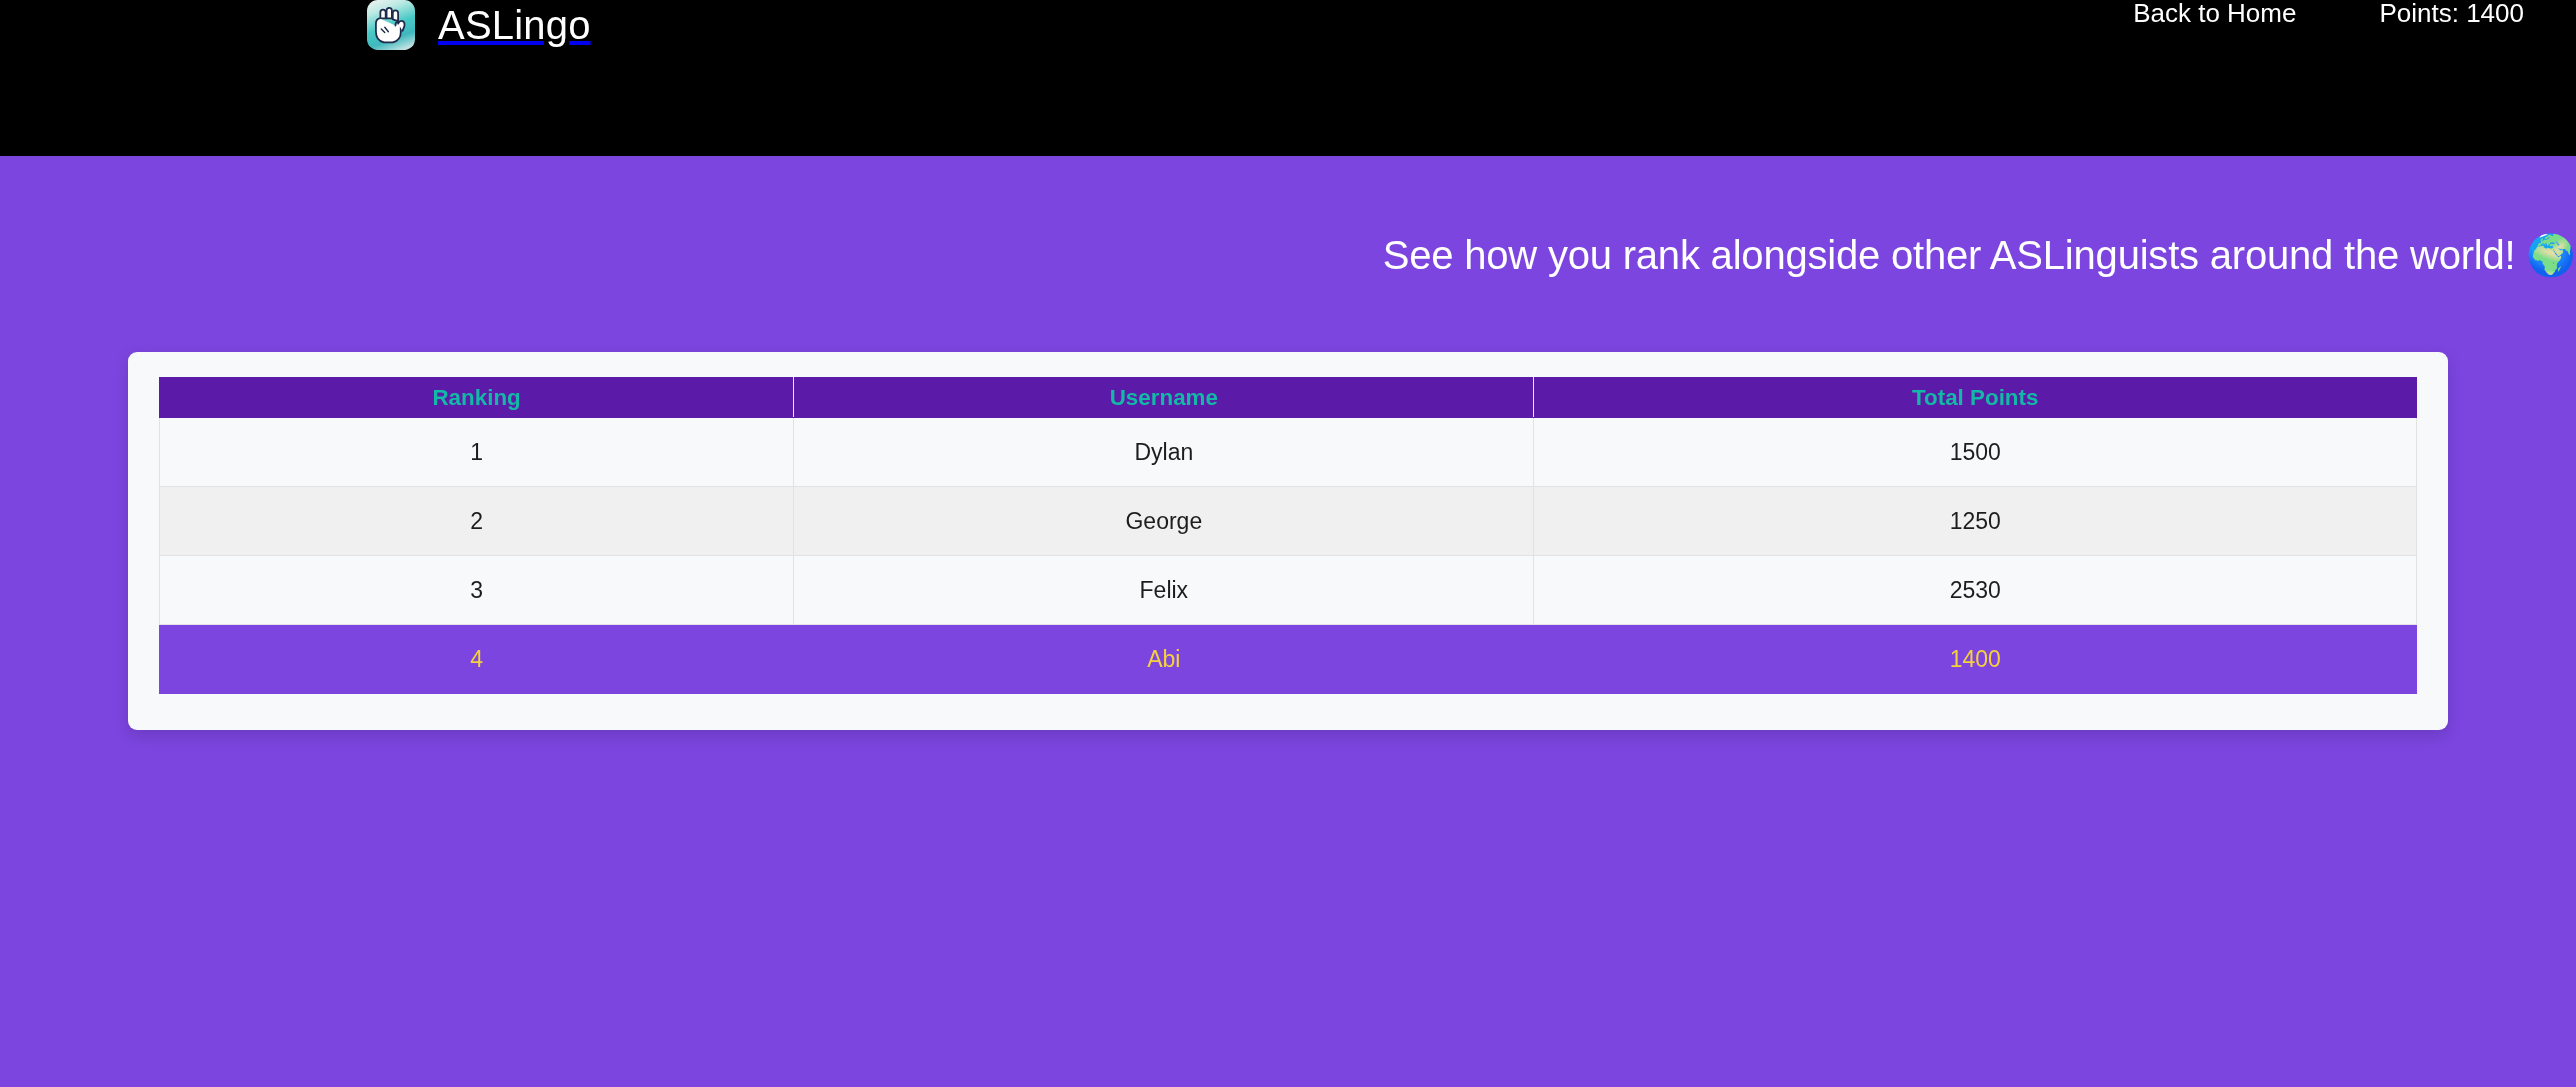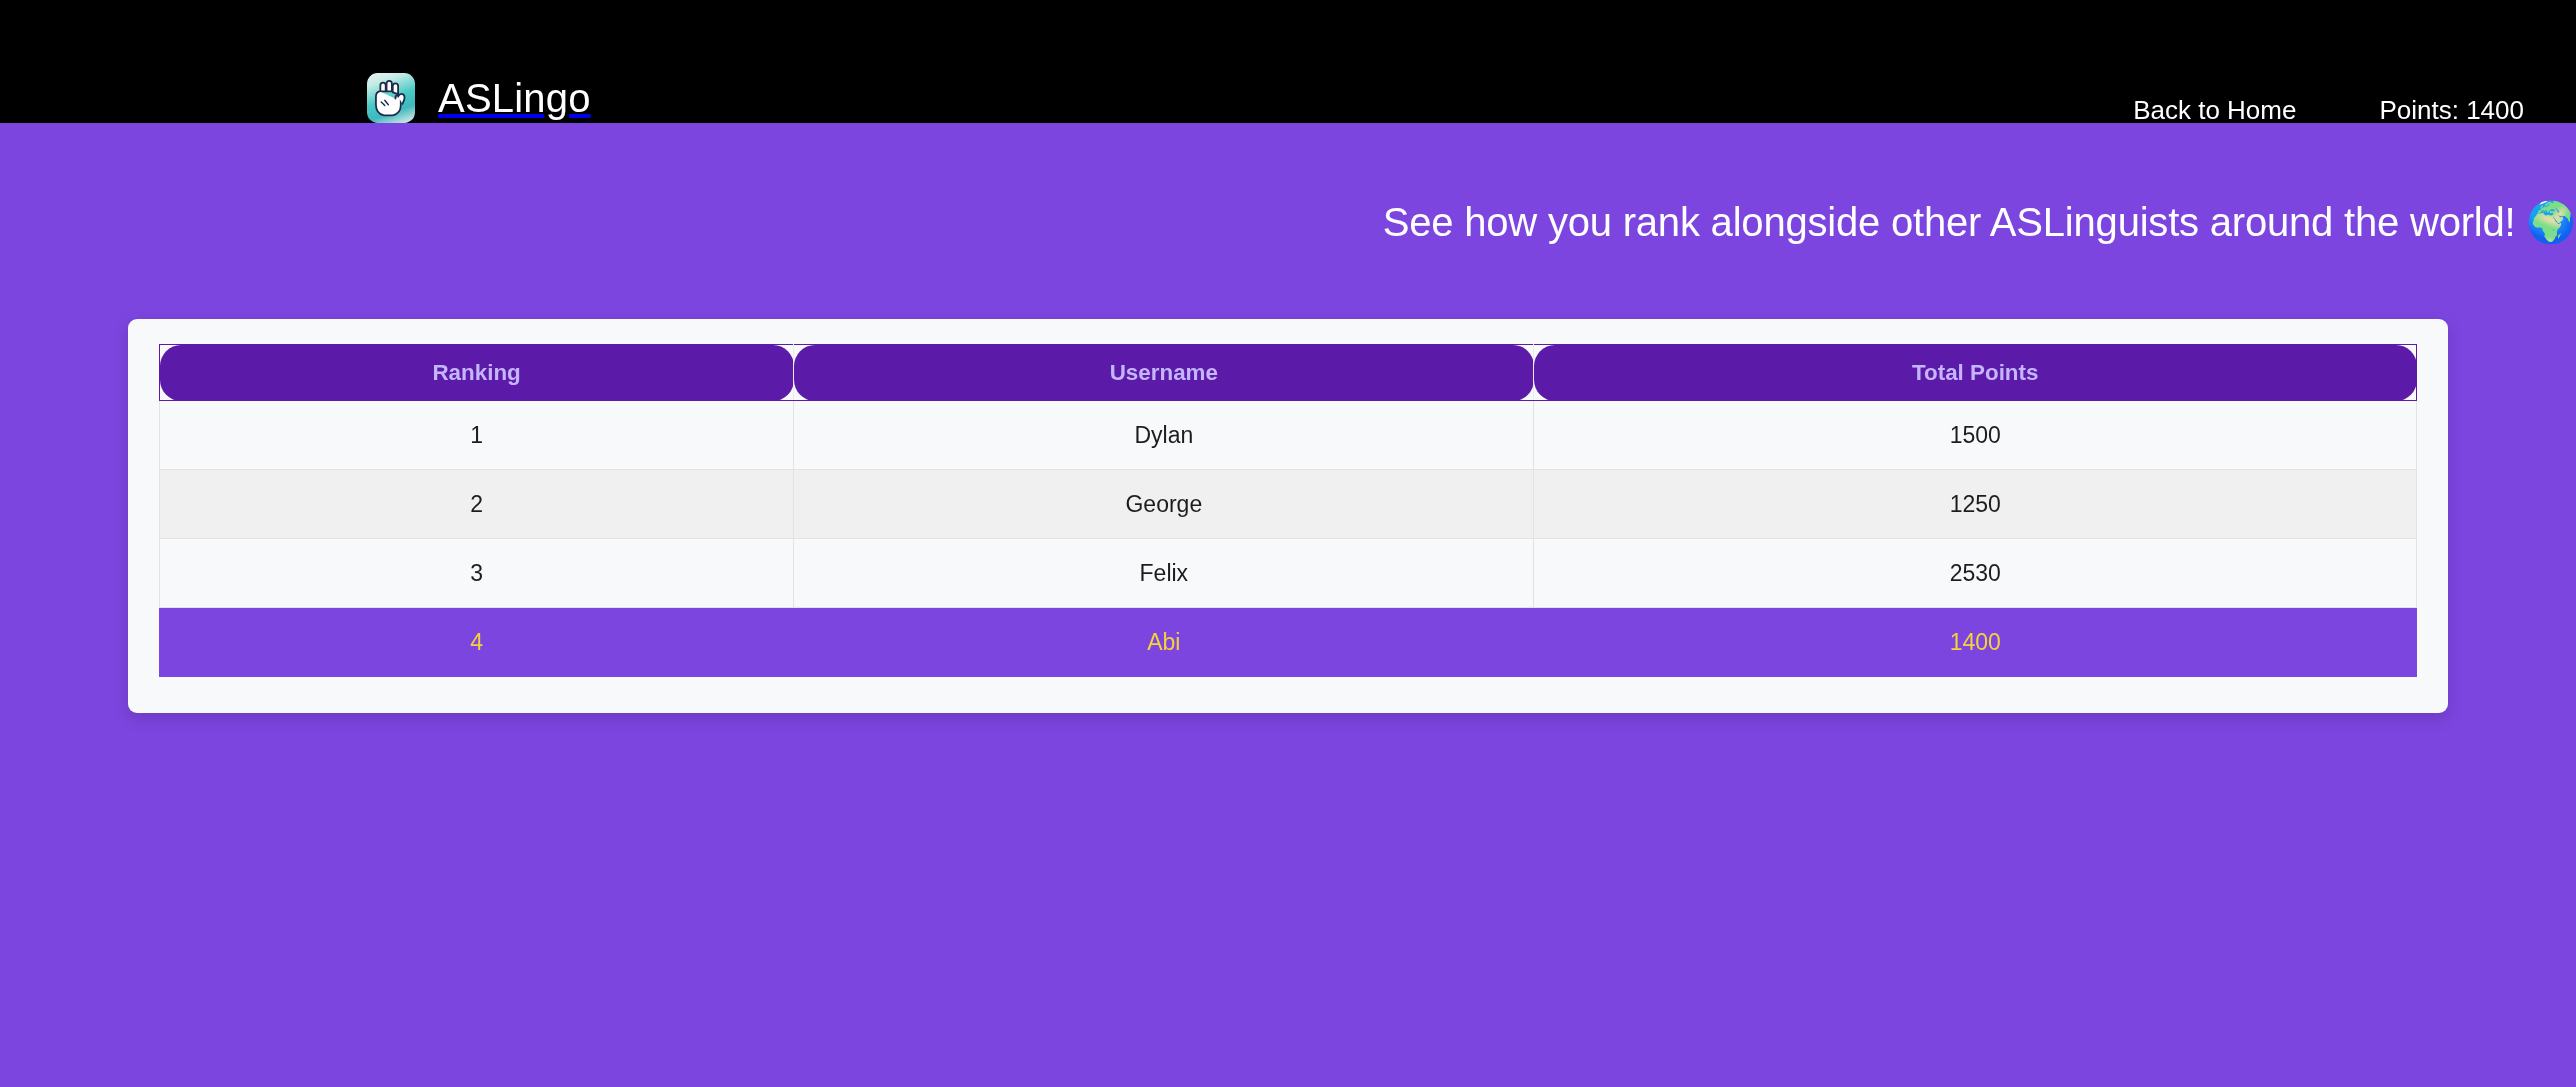--- a/index.html
+++ b/index.html
@@ -10,24 +10,24 @@
     overflow: hidden;
   }
 
   body {
     font-family: "Liberation Sans", sans-serif;
     background: #7c45e0;
   }
 
   
   .navbar {
-    height: 123px;
+    height: 156px;
     background: #000000;
     display: flex;
-    align-items: flex-end;
+    align-items: flex-start;
     justify-content: space-between;
     padding: 0 52px 0 0;
   }
 
   .brand {
     display: flex;
     align-items: center;
     gap: 23px;
     margin-left: 367px;
   }
@@ -111,28 +111,27 @@
 
   table.leaderboard th,
   table.leaderboard td {
     text-align: center;
     vertical-align: middle;
     border: 0.9px solid #e2e2e4;
   }
 
   table.leaderboard th {
     background: #5c1aa8;
-    color: #c4b5fd;
+    color: #14b8a6;
     font-size: 22.4px;
     font-weight: 700;
-    height: 56px;
+    height: 40px;
     border-color: #5c1aa8;
     border-left-color: #eceaf0;
     border-right-color: #eceaf0;
-    border-radius: 21px;
   }
   table.leaderboard th:first-child { border-left-color: #5c1aa8; }
   table.leaderboard th:last-child { border-right-color: #5c1aa8; }
 
   table.leaderboard td {
     font-size: 23px;
     color: #1d1d1f;
     height: 69px;
     background: #f8f9fa;
   }

